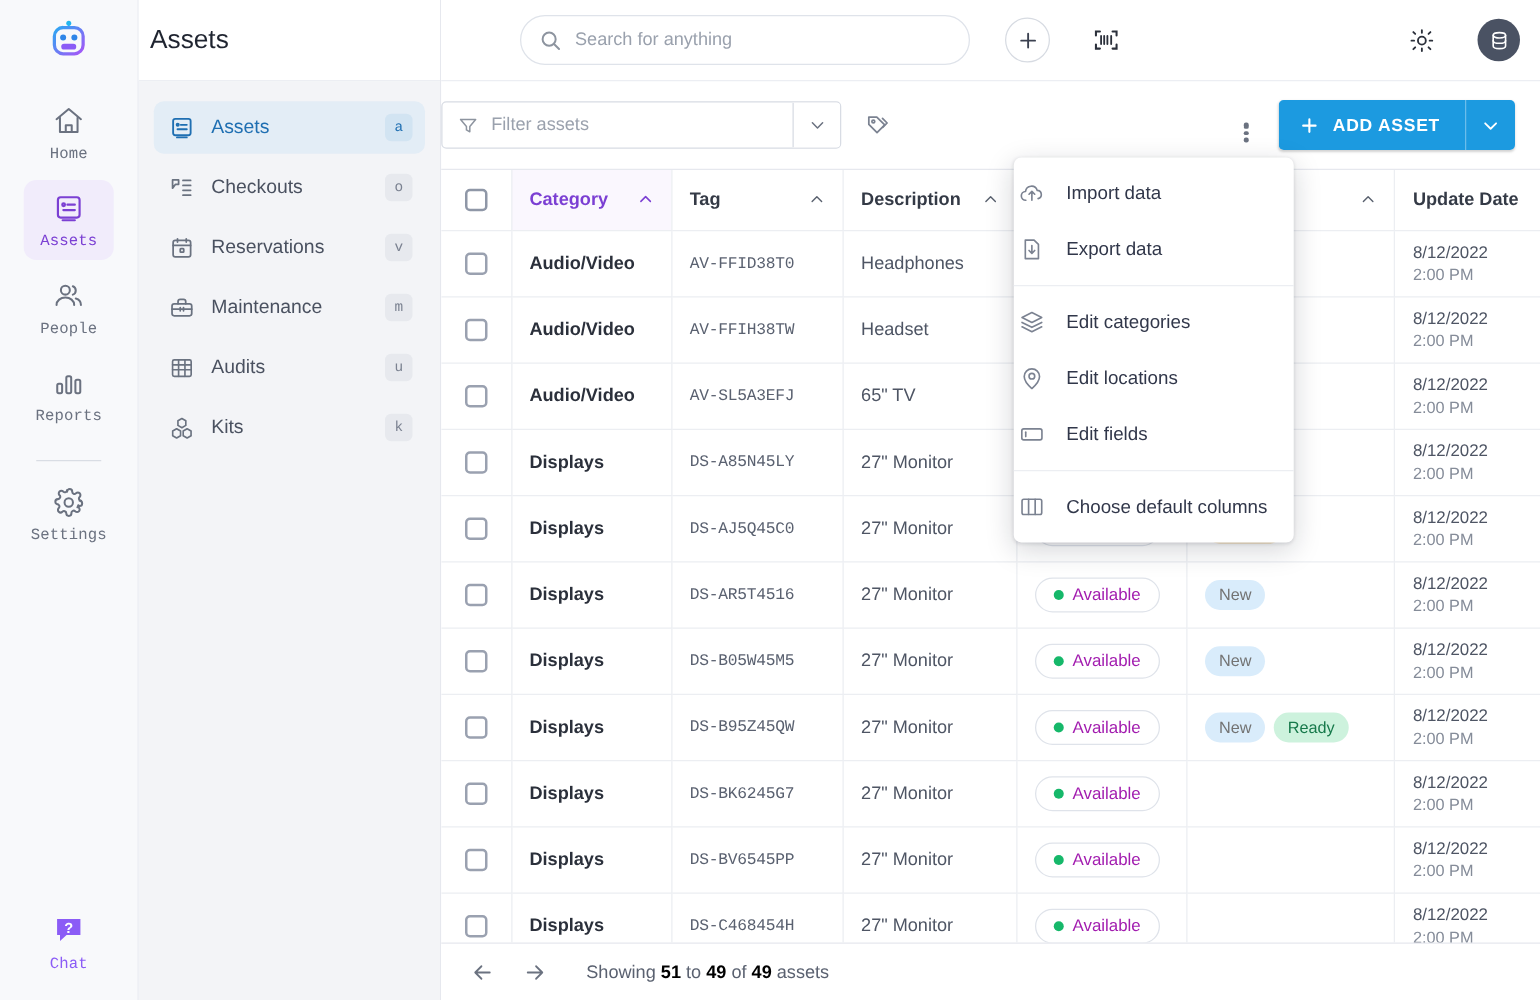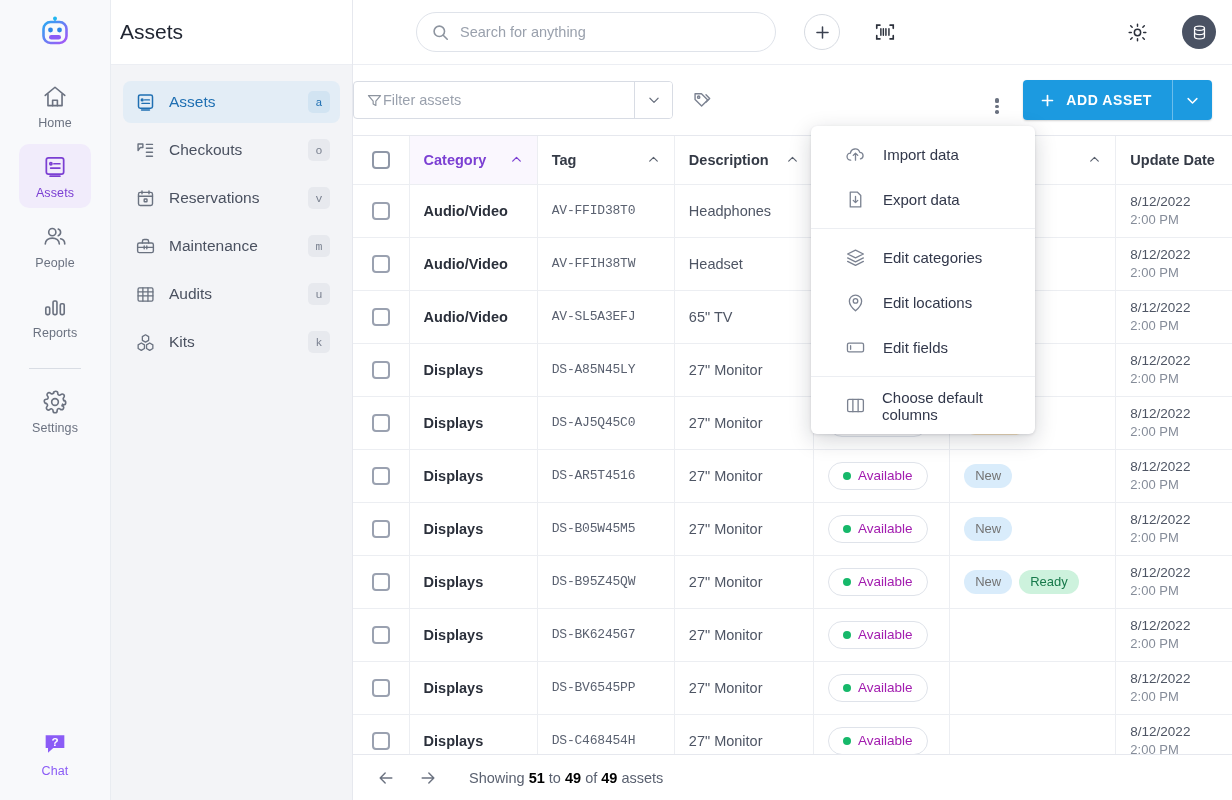--- a/index.html
+++ b/index.html
@@ -18,21 +18,21 @@
     display: flex; flex-direction: column; align-items: center;
     flex: 0 0 111px;
   }
   .logo { margin-top: 12px; margin-bottom: 22px; width: 40px; height: 40px;
           display: flex; align-items: center; justify-content: center; cursor: pointer; }
   .rail-item {
     width: 72px; padding: 10px 0 8px; margin-bottom: 6px; border-radius: 10px;
     display: flex; flex-direction: column; align-items: center; gap: 6px;
     cursor: pointer; color: #6b7280;
   }
-  .rail-item .rlabel { font-size: 12.5px; letter-spacing: .1px; }
+  .rail-item .rlabel { font-size: 12.5px; letter-spacing: .1px; font-family: Liberation Mono, monospace; }
   .rail-item.active { background: #f1ecfb; color: #7b3fd3; }
   .rail-item.active .rlabel { color: #7b3fd3; }
   .rail-sep { width: 52px; height: 1px; background: #d9dde4; margin: 14px 0 10px; }
   .rail-spacer { flex: 1; }
   .chat-item { color: #8b5cf6; margin-bottom: 14px; }
   .chat-item .rlabel { color: #8b5cf6; }
 
   
   .subnav {
     width: 242px; flex: 0 0 242px; background: #f3f4f7;
@@ -88,21 +88,21 @@
     width: 34px; height: 34px; border-radius: 50%; background: #4a5263;
     display: flex; align-items: center; justify-content: center; color: #fff; cursor: pointer;
   }
 
   
   .toolbar { height: 70px; display: flex; align-items: center; padding: 0 20px 0 0; gap: 12px; }
   .filter-box {
     width: 320px; height: 38px; border: 1px solid #d8dce4; border-radius: 4px;
     display: flex; align-items: center; background: #fff; overflow: hidden;
   }
-  .filter-box .fl { flex: 1; display: flex; align-items: center; padding: 0 12px; }
+  .filter-box .fl { flex: 1; display: flex; align-items: center; gap: 10px; padding: 0 12px; }
   .filter-box .fl input {
     border: 0; outline: none; font-size: 14.5px; width: 100%;
     color: #30353f; font-family: "Liberation Sans", sans-serif; background: transparent;
   }
   .filter-box .fl input::placeholder { color: #9aa1ad; }
   .filter-caret {
     width: 38px; height: 100%; border-left: 1px solid #d8dce4; display: flex;
     align-items: center; justify-content: center; color: #6b7280; cursor: pointer; background: #fff;
   }
   .tag-btn { width: 34px; height: 34px; display: flex; align-items: center;
@@ -175,21 +175,21 @@
   .showing b { color: #000000; }
 
   
   .menu {
     position: absolute; left: 811px; top: 126px; width: 224px;
     background: #fff; border-radius: 6px;
     box-shadow: 0 6px 22px rgba(16,24,40,.18), 0 1px 3px rgba(16,24,40,.12);
     padding: 6px 0; z-index: 50;
   }
   .menu-item {
-    height: 45px; display: flex; align-items: center; gap: 16px; padding: 0 34px;
+    height: 45px; display: flex; align-items: center; gap: 16px; padding: 0 4px;
     font-size: 15px; color: #31374a; cursor: pointer;
   }
   .menu-item .micon { width: 22px; display: flex; align-items: center; color: #7b8291; }
   .menu-sep { height: 1px; background: #eceef2; margin: 6px 0; }
   svg { display: block; }
 </style>
 </head>
 <body>
 
 <div class="app">

